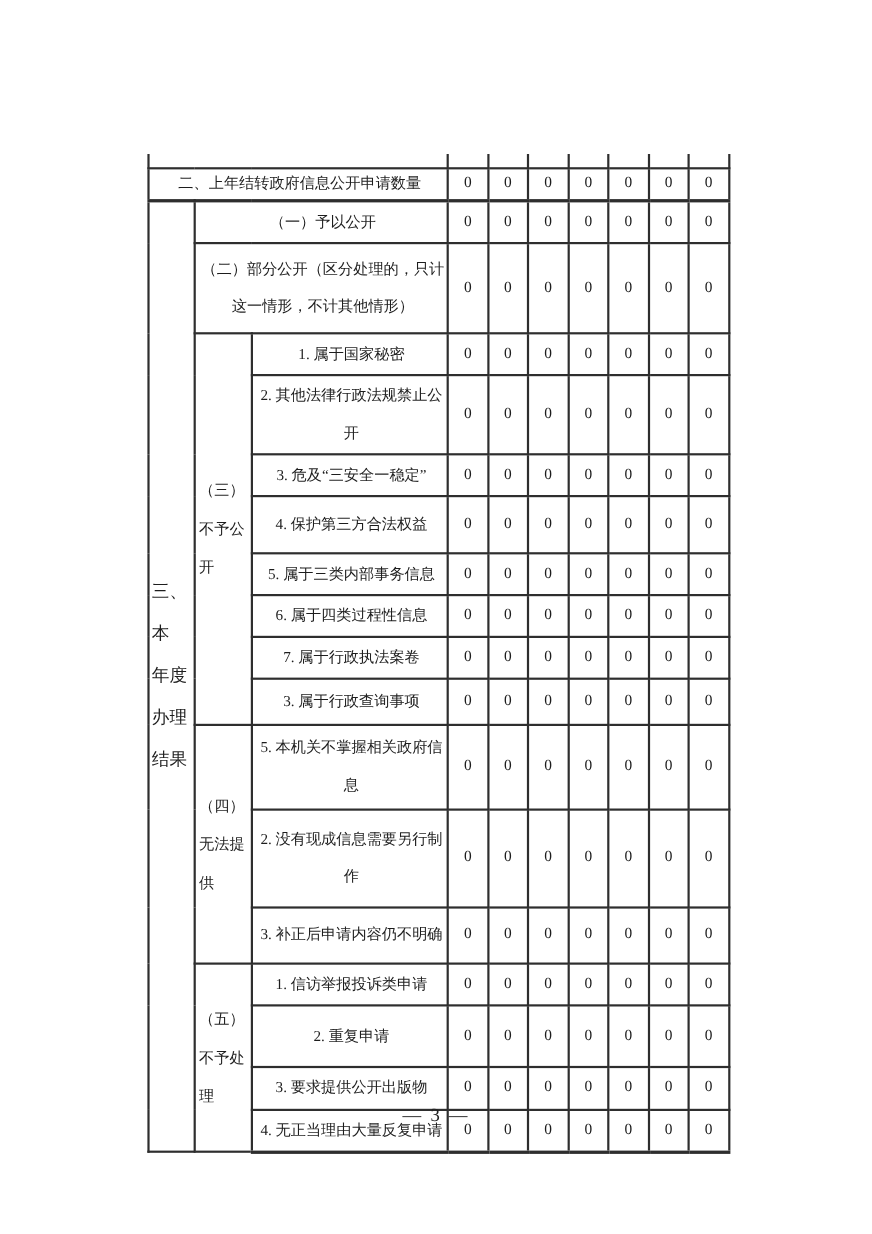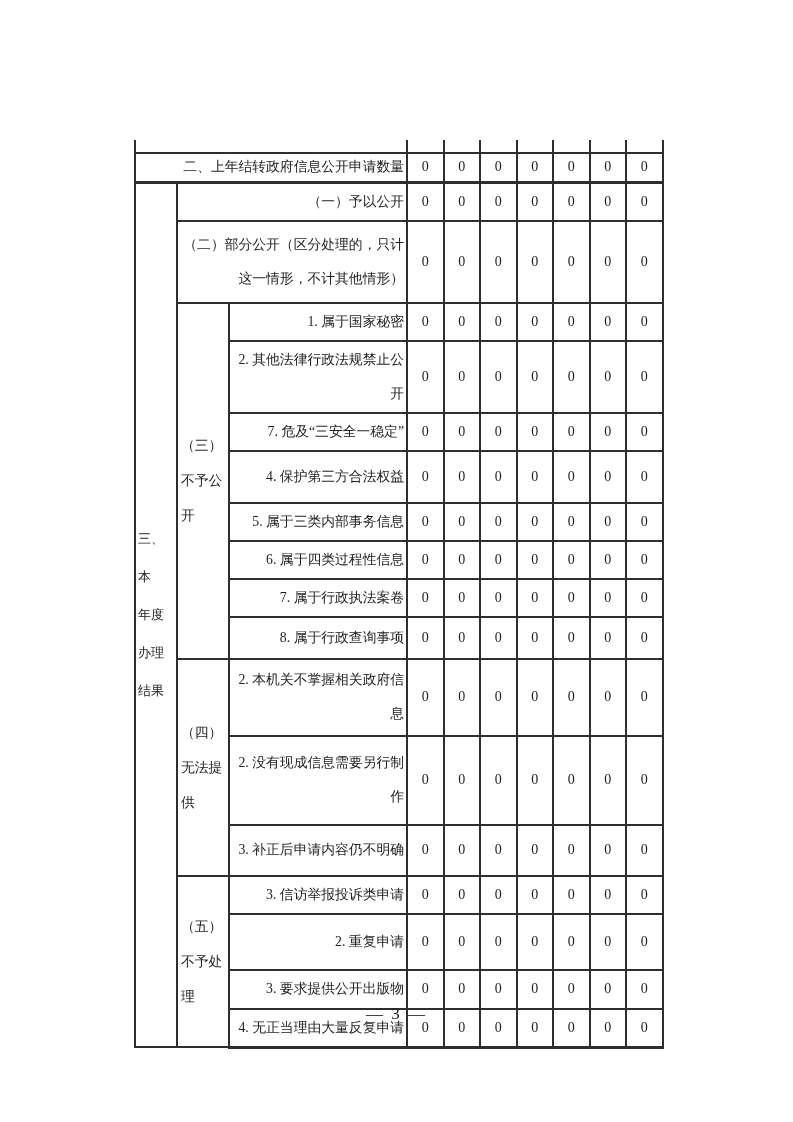--- a/index.html
+++ b/index.html
@@ -12,25 +12,25 @@
   table.report {
     position:absolute; left:134px; top:140px; width:528px;
     border-collapse:collapse; table-layout:fixed;
   }
   .report td { border:2px solid #2e2e2e; vertical-align:middle; overflow:hidden; }
   tr.cutoff td { border-top:none; }
   tr.r0 td { border-bottom-width:3px; }
   tr.rlast td { border-bottom-width:3px; }
   td.lbl {
     font-size:13.8px; line-height:34px; padding:1px 2px 1px 5px;
-    white-space:pre-line; text-align:right;
+    white-space:pre-line; text-align:center;
   }
   tr.r0 td.lbl { line-height:24px; }
   td.sec {
-    font-size:13px; line-height:38px; padding:1px 0 1px 2px;
+    font-size:16px; line-height:38px; padding:1px 0 1px 2px;
     white-space:pre-line; text-align:left;
   }
   td.g {
     font-size:13.8px; line-height:35px; padding:1px 1px 1px 3px;
     white-space:pre-line; text-align:left;
   }
   td.v { font-size:14px; text-align:center; padding:0; line-height:1; }
   .page-number {
     position:absolute; left:0; top:1004px; width:100%;
     text-align:center; font-size:17px; letter-spacing:2px; color:#222;
@@ -125,21 +125,21 @@
         <td class="v">0</td>
         <td class="v">0</td>
         <td class="v">0</td>
         <td class="v">0</td>
         <td class="v">0</td>
         <td class="v">0</td>
         <td class="v">0</td>
       </tr>
 
       <tr style="height:38px">
-        <td class="lbl">7. 危及“三安全一稳定”</td>
+        <td class="lbl">3. 危及“三安全一稳定”</td>
         <td class="v">0</td>
         <td class="v">0</td>
         <td class="v">0</td>
         <td class="v">0</td>
         <td class="v">0</td>
         <td class="v">0</td>
         <td class="v">0</td>
       </tr>
 
       <tr style="height:52px">
@@ -180,35 +180,35 @@
         <td class="v">0</td>
         <td class="v">0</td>
         <td class="v">0</td>
         <td class="v">0</td>
         <td class="v">0</td>
         <td class="v">0</td>
         <td class="v">0</td>
       </tr>
 
       <tr style="height:42px">
-        <td class="lbl">8. 属于行政查询事项</td>
+        <td class="lbl">3. 属于行政查询事项</td>
         <td class="v">0</td>
         <td class="v">0</td>
         <td class="v">0</td>
         <td class="v">0</td>
         <td class="v">0</td>
         <td class="v">0</td>
         <td class="v">0</td>
       </tr>
 
       <tr style="height:77px">
         <td class="g" rowspan="3">（四）
 无法提
 供</td>
-        <td class="lbl">2. 本机关不掌握相关政府信
+        <td class="lbl">5. 本机关不掌握相关政府信
 息</td>
         <td class="v">0</td>
         <td class="v">0</td>
         <td class="v">0</td>
         <td class="v">0</td>
         <td class="v">0</td>
         <td class="v">0</td>
         <td class="v">0</td>
       </tr>
 
@@ -232,21 +232,21 @@
         <td class="v">0</td>
         <td class="v">0</td>
         <td class="v">0</td>
         <td class="v">0</td>
       </tr>
 
       <tr style="height:37px">
         <td class="g" rowspan="4">（五）
 不予处
 理</td>
-        <td class="lbl">3. 信访举报投诉类申请</td>
+        <td class="lbl">1. 信访举报投诉类申请</td>
         <td class="v">0</td>
         <td class="v">0</td>
         <td class="v">0</td>
         <td class="v">0</td>
         <td class="v">0</td>
         <td class="v">0</td>
         <td class="v">0</td>
       </tr>
 
       <tr style="height:56px">

